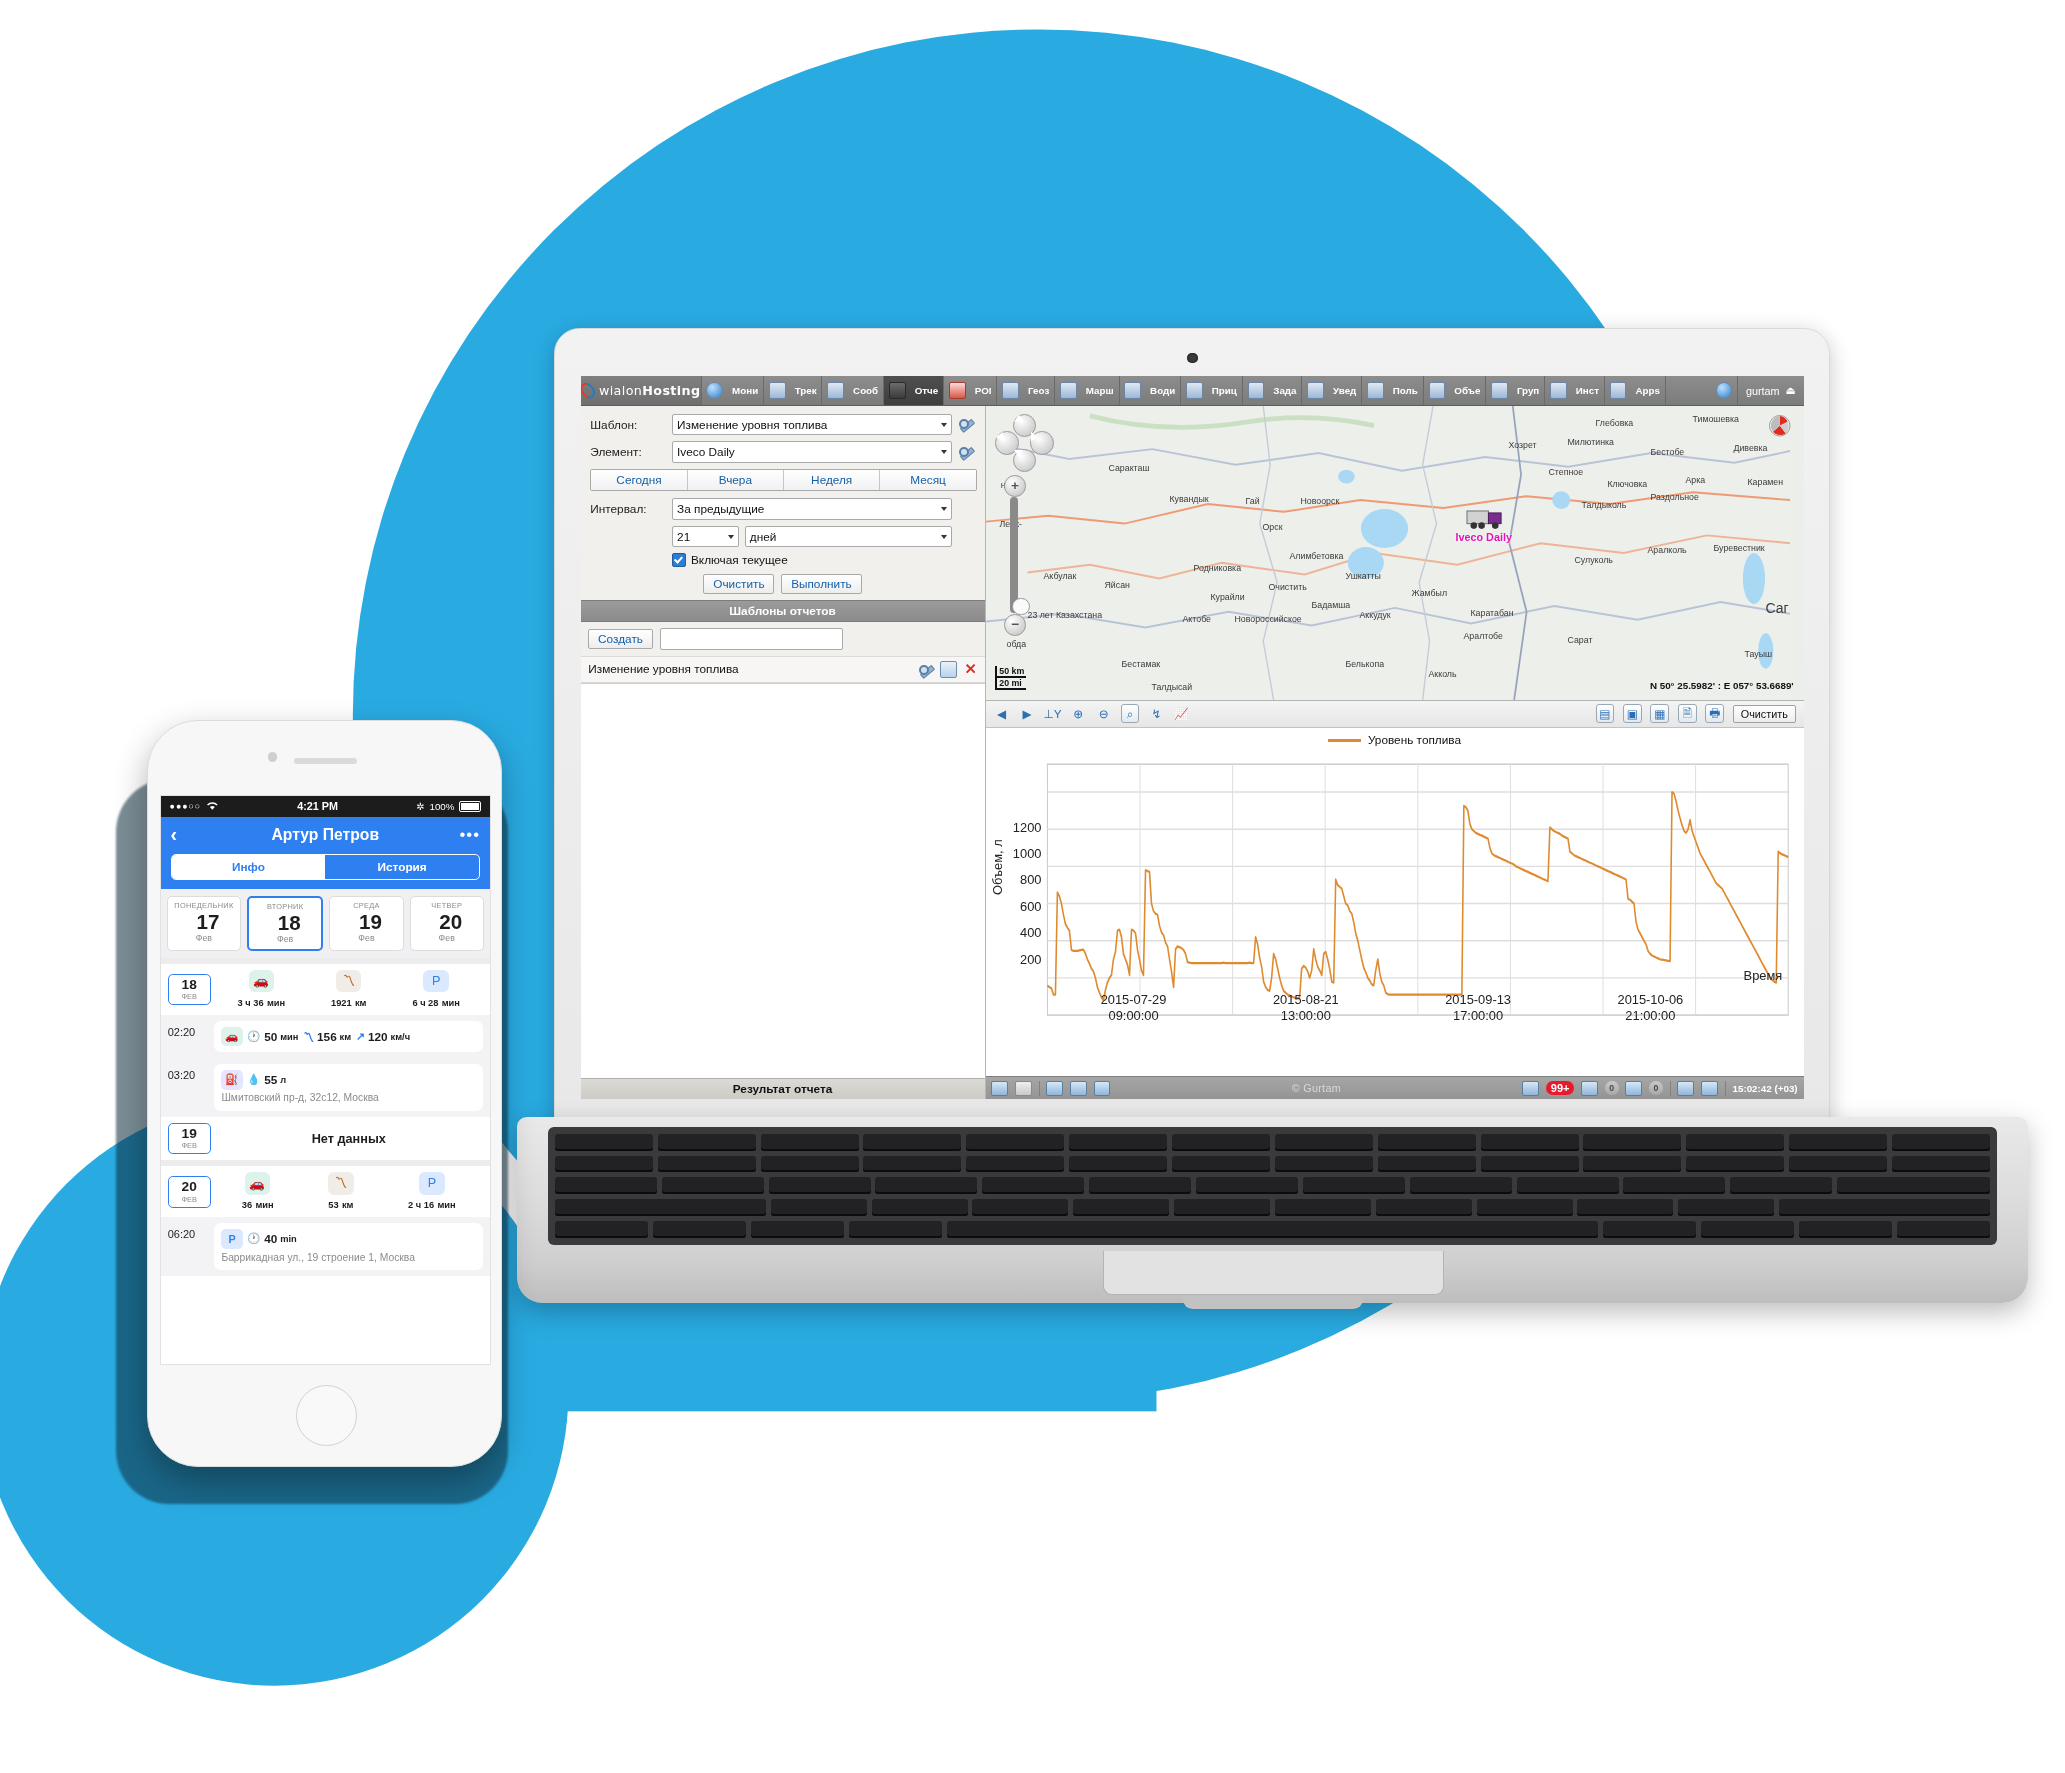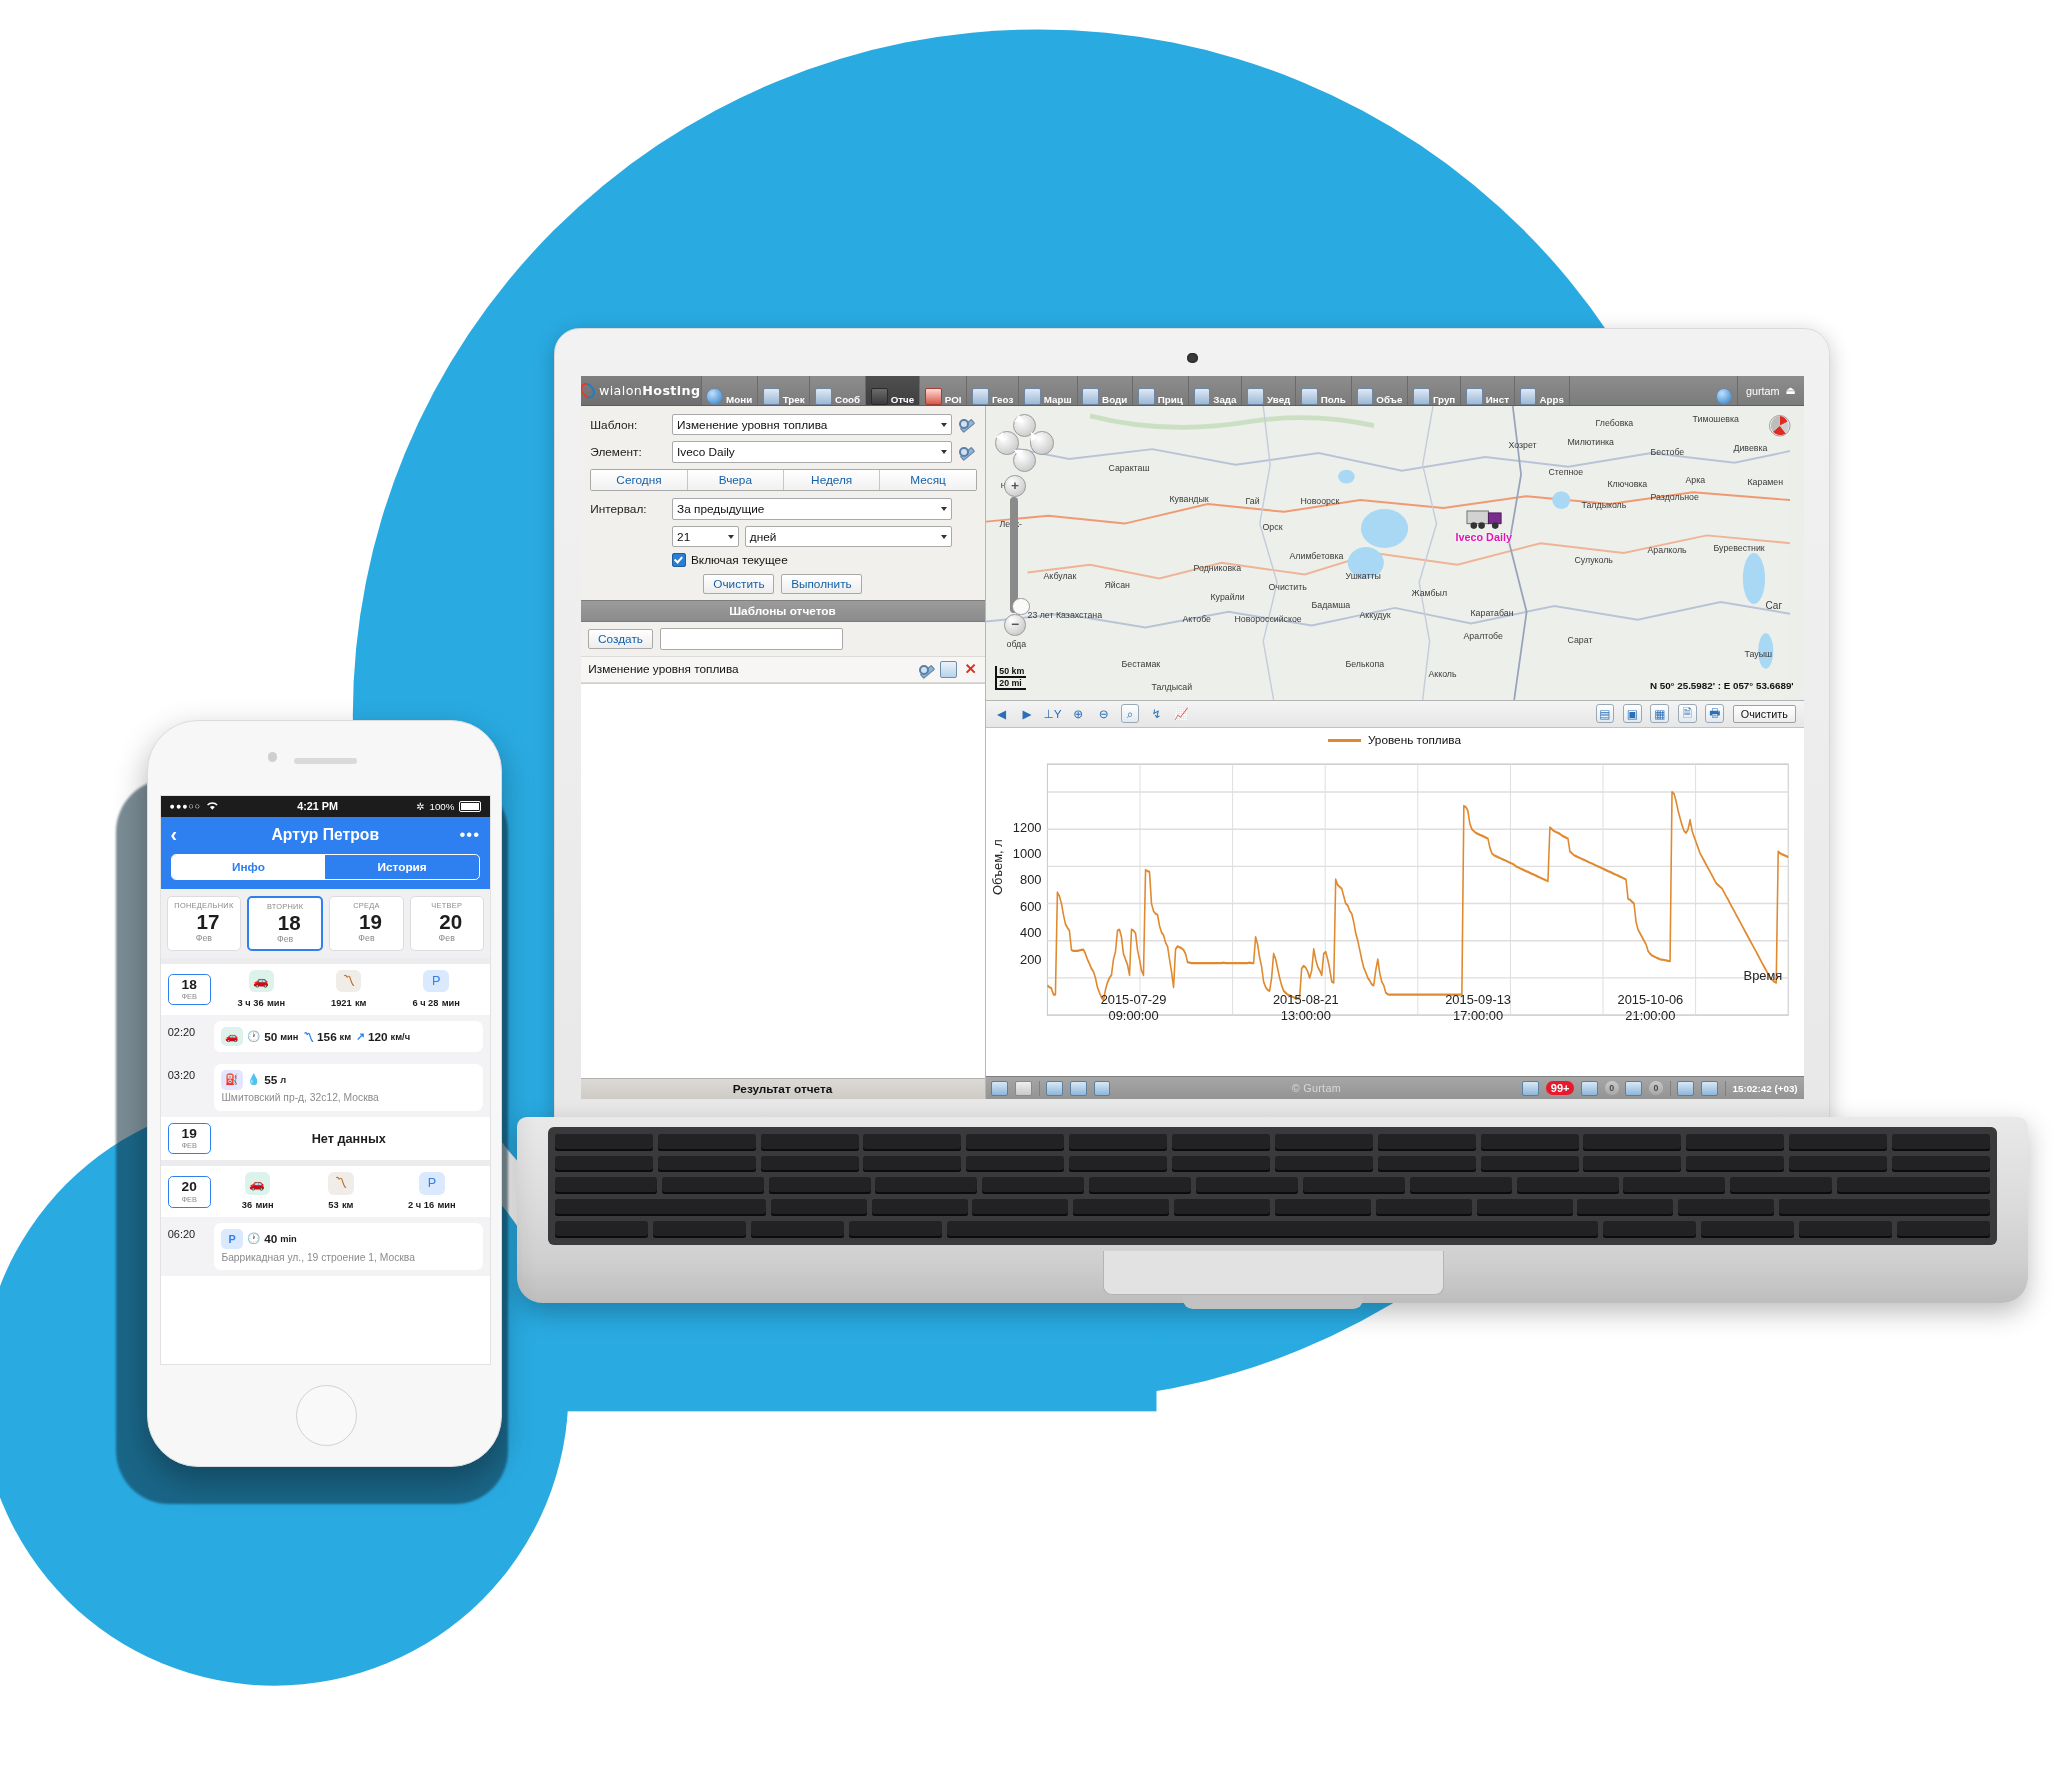--- a/index.html
+++ b/index.html
@@ -32,21 +32,21 @@
   
   .app{width:100%;height:100%;background:#eceae7;display:flex;flex-direction:column;font-size:10.8px;color:#111;}
   .topbar{height:29px;background:linear-gradient(#8d8d8d,#7b7b7b);display:flex;align-items:stretch;flex:0 0 29px;
           border-bottom:1px solid #5d5d5d;}
   .logo{width:120px;display:flex;align-items:center;justify-content:center;gap:4.9px;
         border-right:1px solid #6a6a6a;background:linear-gradient(#7f7f7f,#6f6f6f);}
   .logo-mark{width:16.7px;height:16.7px;border-radius:50%;border:2.9px solid #e23b2e;border-right-color:#1c7fc4;
              border-bottom-color:#1c7fc4;transform:rotate(-38deg);box-sizing:border-box;}
   .logo-txt{color:#fff;font-size:12.7px;letter-spacing:0.4px;font-family:"DejaVu Sans",sans-serif;}
   .logo-txt b{font-weight:700}
-  .navitem{display:flex;align-items:flex-end;gap:3px;padding:0 4.9px;border-right:1px solid #6a6a6a;color:#fff;
+  .navitem{display:flex;align-items:center;gap:9px;padding:0 4.9px;border-right:1px solid #6a6a6a;color:#fff;
            font-size:9.8px;font-weight:bold;white-space:nowrap;overflow:hidden;cursor:pointer;}
   .navitem.sel{background:linear-gradient(#4f4f4f,#3f3f3f);}
   .navicon{width:14.7px;height:14.7px;flex:0 0 14.7px;border-radius:2px;background:linear-gradient(#dfe9f4,#9cb8d6);
            border:1px solid #6e86a3;}
   .navicon.globe{border-radius:50%;background:radial-gradient(circle at 35% 30%,#bfe0ff,#2d7ec4);}
   .navicon.red{background:linear-gradient(#ffd9d4,#d8584a);border-color:#a33c31;}
   .navicon.dark{background:linear-gradient(#6b6b6b,#3b3b3b);border-color:#2a2a2a;}
   .navitem .lbl{color:#fff;}
   .user{display:flex;align-items:center;gap:5.9px;padding:0 7.8px;color:#fff;font-size:10.8px;}
 
@@ -405,21 +405,21 @@
                   <div style="position: absolute; left: 360px; top: 165px; font-size: 8.8px; color: rgb(59, 59, 59); white-space: nowrap;">Ушкатты</div>
                   <div style="position: absolute; left: 225px; top: 186px; font-size: 8.8px; color: rgb(59, 59, 59); white-space: nowrap;">Курайли</div>
                   <div style="position: absolute; left: 283px; top: 176px; font-size: 8.8px; color: rgb(59, 59, 59); white-space: nowrap;">Очистить</div>
                   <div style="position: absolute; left: 326px; top: 194px; font-size: 8.8px; color: rgb(59, 59, 59); white-space: nowrap;">Бадамша</div>
                   <div style="position: absolute; left: 426px; top: 182px; font-size: 8.8px; color: rgb(59, 59, 59); white-space: nowrap;">Жамбыл</div>
                   <div style="position: absolute; left: 42px; top: 204px; font-size: 8.8px; color: rgb(59, 59, 59); white-space: nowrap;">23 лет Казахстана</div>
                   <div style="position: absolute; left: 485px; top: 202px; font-size: 8.8px; color: rgb(59, 59, 59); white-space: nowrap;">Каратабан</div>
                   <div style="position: absolute; left: 197px; top: 208px; font-size: 8.8px; color: rgb(59, 59, 59); white-space: nowrap;">Актобе</div>
                   <div style="position: absolute; left: 249px; top: 208px; font-size: 8.8px; color: rgb(59, 59, 59); white-space: nowrap;">Новороссийское</div>
                   <div style="position: absolute; left: 374px; top: 204px; font-size: 8.8px; color: rgb(59, 59, 59); white-space: nowrap;">Аккудук</div>
-                  <div style="position: absolute; left: 780px; top: 194px; font-size: 10px; color: rgb(59, 59, 59); white-space: nowrap;">Саг</div>
+                  <div style="position: absolute; left: 780px; top: 194px; font-size: 14px; color: rgb(59, 59, 59); white-space: nowrap;">Саг</div>
                   <div style="position: absolute; left: 21px; top: 233px; font-size: 8.8px; color: rgb(59, 59, 59); white-space: nowrap;">обда</div>
                   <div style="position: absolute; left: 478px; top: 225px; font-size: 8.8px; color: rgb(59, 59, 59); white-space: nowrap;">Аралтобе</div>
                   <div style="position: absolute; left: 582px; top: 229px; font-size: 8.8px; color: rgb(59, 59, 59); white-space: nowrap;">Сарат</div>
                   <div style="position: absolute; left: 136px; top: 253px; font-size: 8.8px; color: rgb(59, 59, 59); white-space: nowrap;">Бестамак</div>
                   <div style="position: absolute; left: 360px; top: 253px; font-size: 8.8px; color: rgb(59, 59, 59); white-space: nowrap;">Белькопа</div>
                   <div style="position: absolute; left: 759px; top: 243px; font-size: 8.8px; color: rgb(59, 59, 59); white-space: nowrap;">Тауыш</div>
                   <div style="position: absolute; left: 443px; top: 263px; font-size: 8.8px; color: rgb(59, 59, 59); white-space: nowrap;">Акколь</div>
                   <div style="position: absolute; left: 166px; top: 276px; font-size: 8.8px; color: rgb(59, 59, 59); white-space: nowrap;">Талдысай</div>
                 </div>
 

